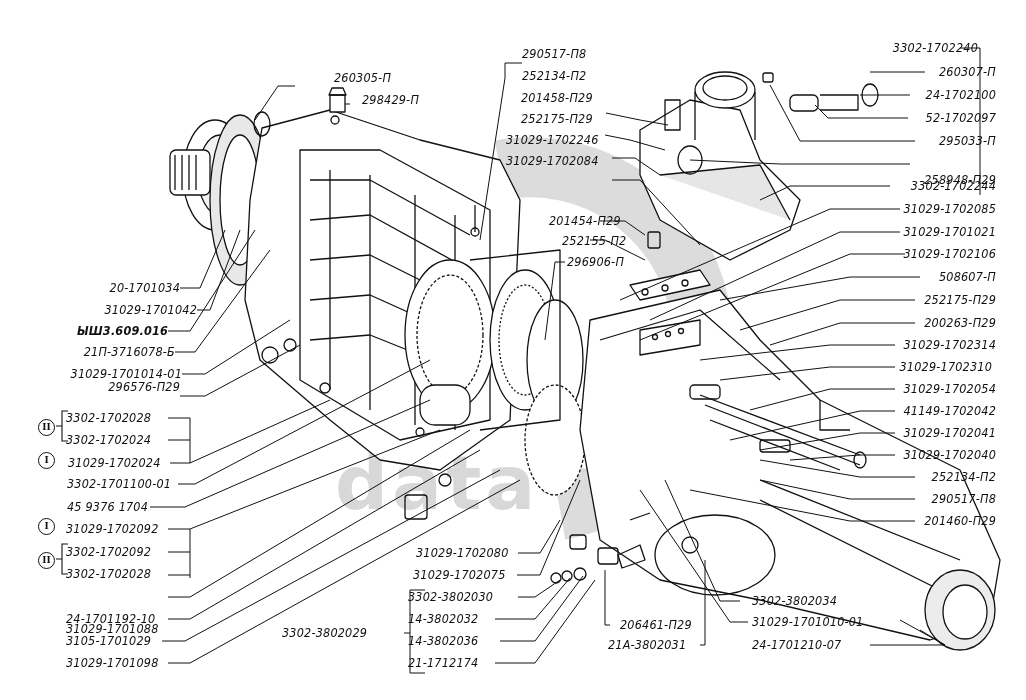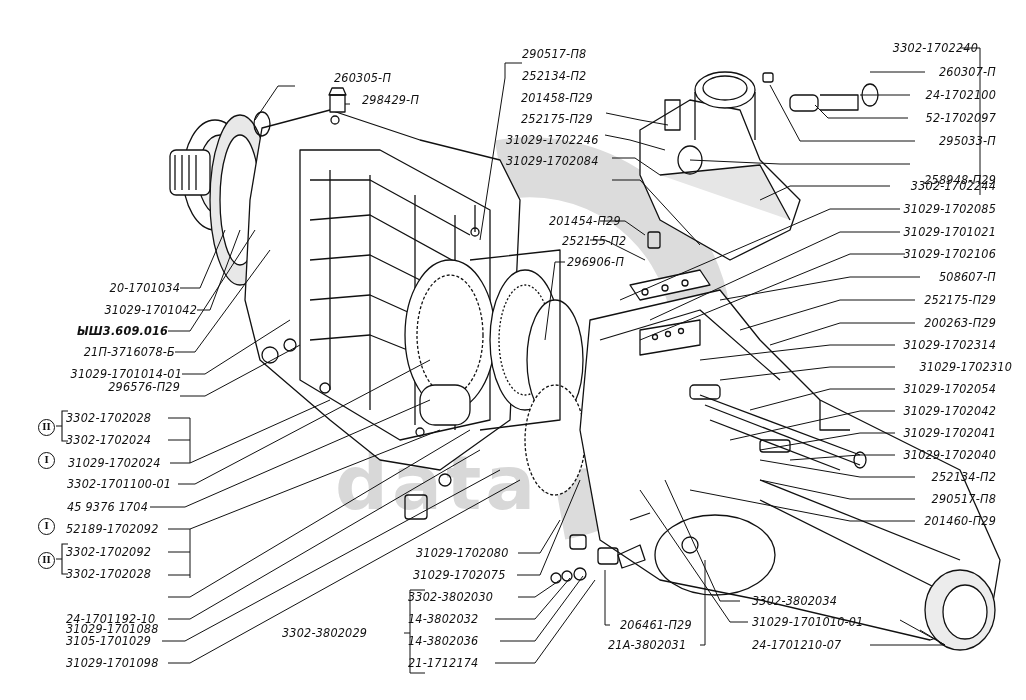--- a/index.html
+++ b/index.html
@@ -221,21 +221,21 @@
   <svg width="70" height="40" style="left:54px;top:408px;">
       <path d="M2 18 L8 18 M14 3 L8 3 L8 33 L14 33" fill="none" stroke="#111" stroke-width="1.1"></path>
     </svg>
   <div class="lbl" style="left:66px;top:411px;">3302-1702028</div>
   <div class="lbl" style="left:66px;top:433px;">3302-1702024</div>
   <div class="marker" style="left:38px;top:452px;">I</div>
   <div class="lbl" style="left:68px;top:456px;">31029-1702024</div>
   <div class="lbl" style="left:67px;top:477px;">3302-1701100-01</div>
   <div class="lbl" style="left:67px;top:500px;">45 9376 1704</div>
   <div class="marker" style="left:38px;top:518px;">I</div>
-  <div class="lbl" style="left:66px;top:522px;">52189-1702092</div>
+  <div class="lbl" style="left:66px;top:522px;">31029-1702092</div>
   <div class="marker" style="left:38px;top:552px;">II</div>
   <svg width="70" height="40" style="left:54px;top:541px;">
       <path d="M2 18 L8 18 M14 3 L8 3 L8 33 L14 33" fill="none" stroke="#111" stroke-width="1.1"></path>
     </svg>
   <div class="lbl" style="left:66px;top:545px;">3302-1702092</div>
   <div class="lbl" style="left:66px;top:567px;">3302-1702028</div>
   <div class="lbl" style="left:66px;top:590px;margin-top:32px;">31029-1701088</div>
   <div class="lbl" style="left:66px;top:612px;">24-1701192-10</div>
   <div class="lbl" style="left:66px;top:634px;">3105-1701029</div>
   <div class="lbl" style="left:66px;top:656px;">31029-1701098</div>
@@ -259,23 +259,23 @@
   <div class="lbl r" style="right:30px;top:134px;">295033-П</div>
   <div class="lbl r" style="right:30px;top:157px;margin-top:16px;">258948-П29</div>
   <div class="lbl r" style="right:30px;top:179px;">3302-1702244</div>
   <div class="lbl r" style="right:30px;top:202px;">31029-1702085</div>
   <div class="lbl r" style="right:30px;top:225px;">31029-1701021</div>
   <div class="lbl r" style="right:30px;top:247px;">31029-1702106</div>
   <div class="lbl r" style="right:30px;top:270px;">508607-П</div>
   <div class="lbl r" style="right:30px;top:293px;">252175-П29</div>
   <div class="lbl r" style="right:30px;top:316px;">200263-П29</div>
   <div class="lbl r" style="right:30px;top:338px;">31029-1702314</div>
-  <div class="lbl r" style="right:14px;top:360px;">31029-1702310</div>
+  <div class="lbl r" style="right:34px;top:360px;">31029-1702310</div>
   <div class="lbl r" style="right:30px;top:382px;">31029-1702054</div>
-  <div class="lbl r" style="right:30px;top:404px;">31029-1702042</div>
+  <div class="lbl r" style="right:30px;top:404px;">41149-1702042</div>
   <div class="lbl r" style="right:30px;top:426px;">31029-1702041</div>
   <div class="lbl r" style="right:30px;top:448px;">31029-1702040</div>
   <div class="lbl r" style="right:30px;top:470px;">252134-П2</div>
   <div class="lbl r" style="right:30px;top:492px;">290517-П8</div>
   <div class="lbl r" style="right:30px;top:514px;">201460-П29</div>
 
   <div class="lbl" style="left:416px;top:546px;">31029-1702080</div>
   <div class="lbl" style="left:413px;top:568px;">31029-1702075</div>
   <div class="lbl" style="left:408px;top:590px;">3302-3802030</div>
   <div class="lbl" style="left:408px;top:612px;">14-3802032</div>

